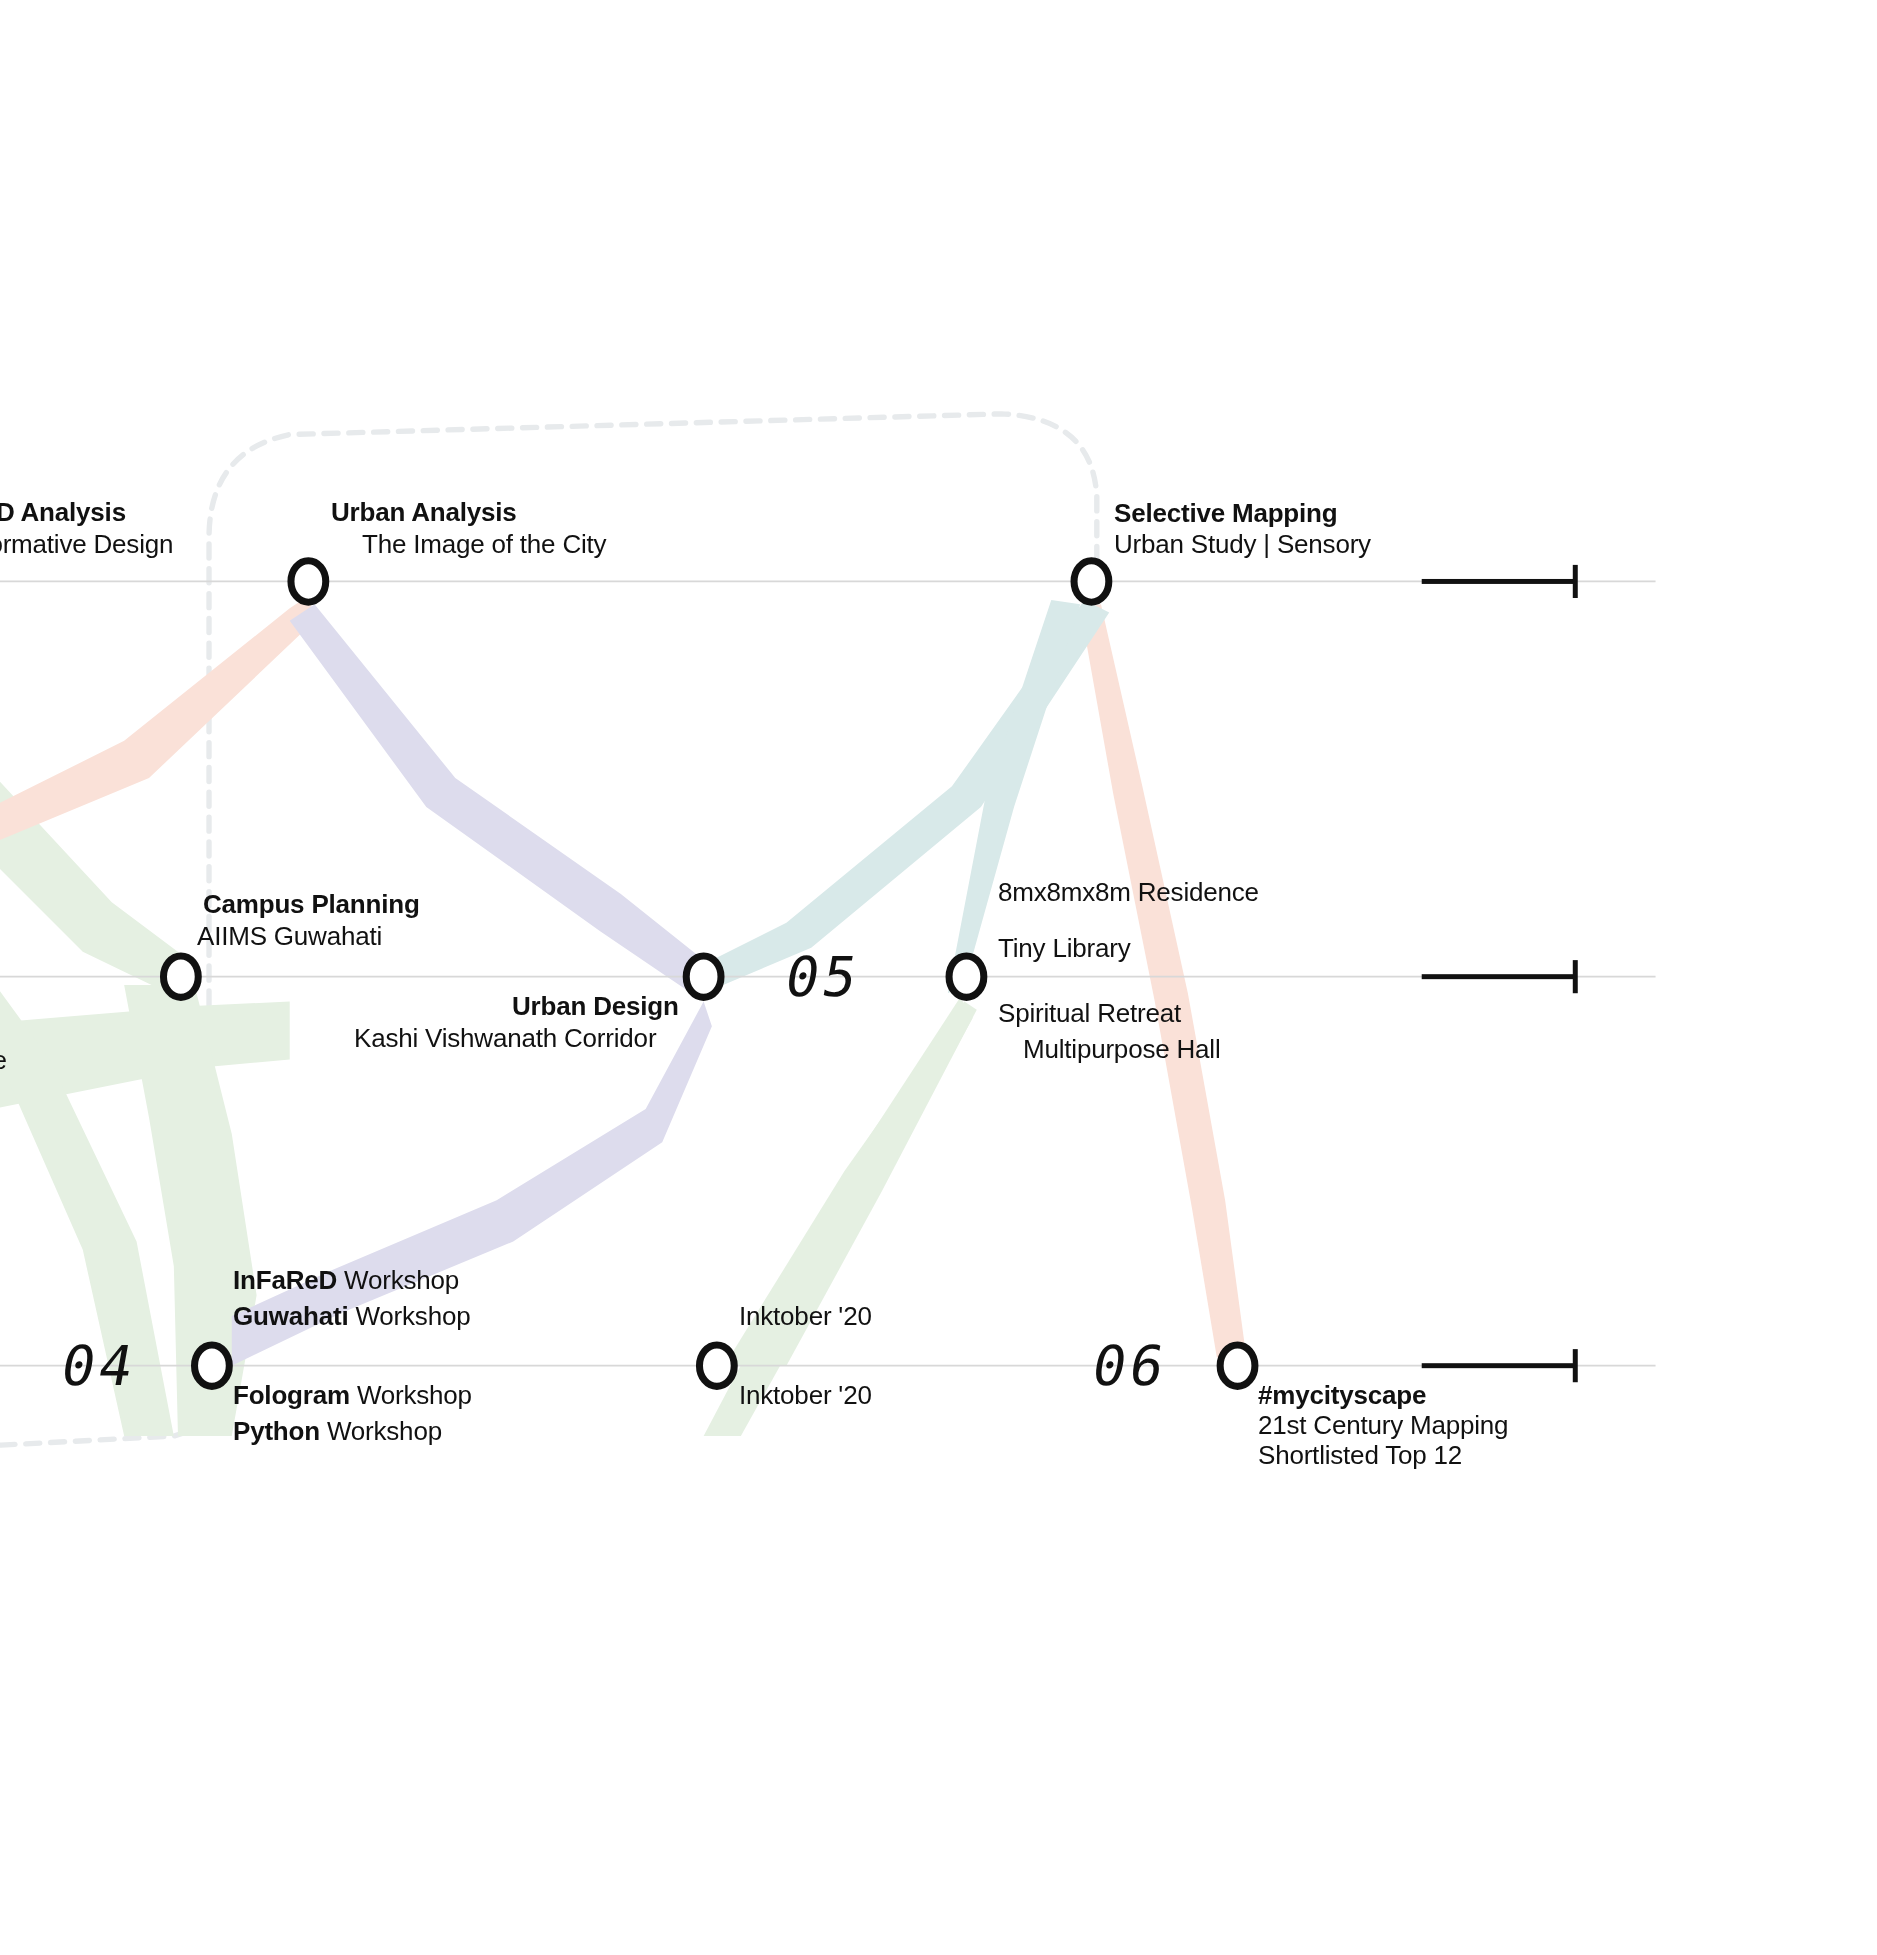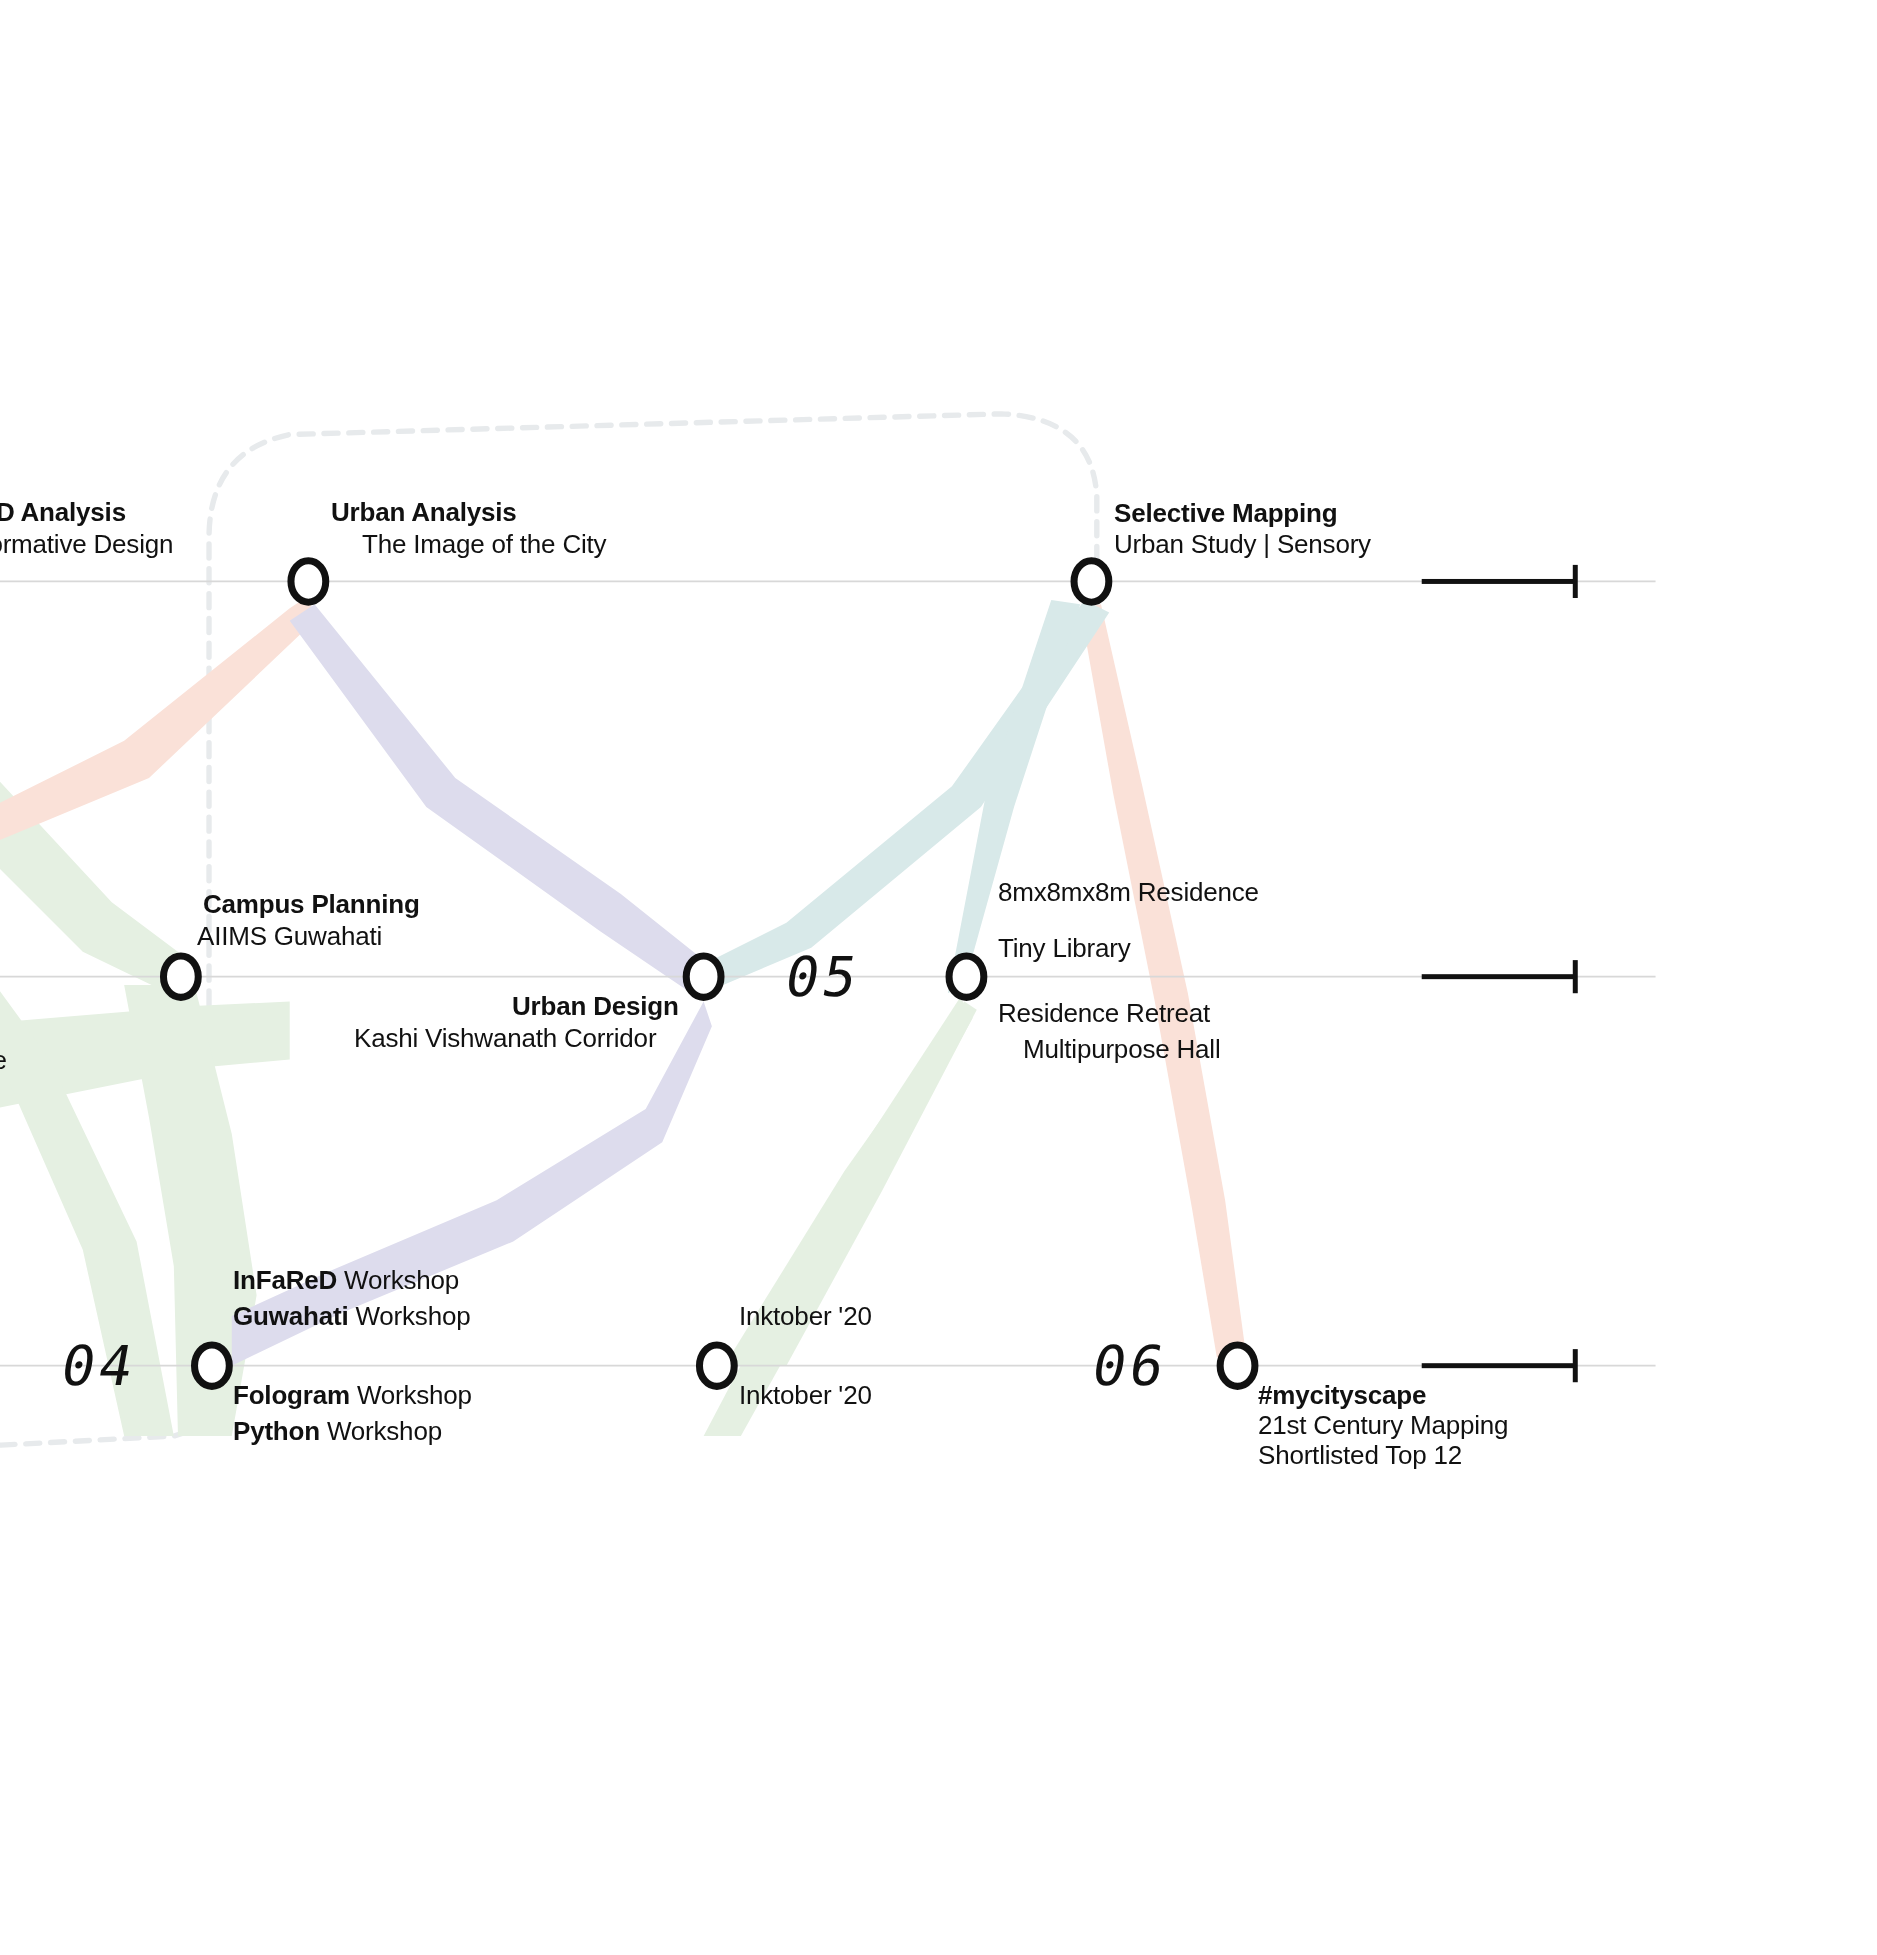--- a/index.html
+++ b/index.html
@@ -93,21 +93,21 @@
   <div class="lbl t-reg" style="left:1114px;top:531px;">Urban Study  |  Sensory</div>
 
   <div class="lbl t-bold" style="left:203px;top:891px;">Campus Planning</div>
   <div class="lbl t-reg" style="left:197px;top:923px;">AIIMS Guwahati</div>
 
   <div class="lbl t-bold" style="left:512px;top:993px;">Urban Design</div>
   <div class="lbl t-reg" style="left:354px;top:1025px;">Kashi Vishwanath Corridor</div>
 
   <div class="lbl t-reg" style="left:998px;top:879px;">8mx8mx8m Residence</div>
   <div class="lbl t-reg" style="left:998px;top:915px;margin-top:20px;">Tiny Library</div>
-  <div class="lbl t-reg" style="left:998px;top:1000px;">Residence Retreat</div>
+  <div class="lbl t-reg" style="left:998px;top:1000px;">Spiritual Retreat</div>
   <div class="lbl t-reg" style="left:998px;top:1036px;margin-left:25px;">Multipurpose Hall</div>
 
   <div class="lbl t-line" style="left:233px;top:1267px;"><b>InFaReD</b><span> Workshop</span></div>
   <div class="lbl t-line" style="left:233px;top:1303px;"><b>Guwahati</b><span> Workshop</span></div>
   <div class="lbl t-line" style="left:233px;top:1382px;"><b>Fologram</b><span> Workshop</span></div>
   <div class="lbl t-line" style="left:233px;top:1418px;"><b>Python</b><span> Workshop</span></div>
 
   <div class="lbl t-reg" style="left:739px;top:1303px;">Inktober '20</div>
   <div class="lbl t-reg" style="left:739px;top:1382px;">Inktober '20</div>
 

